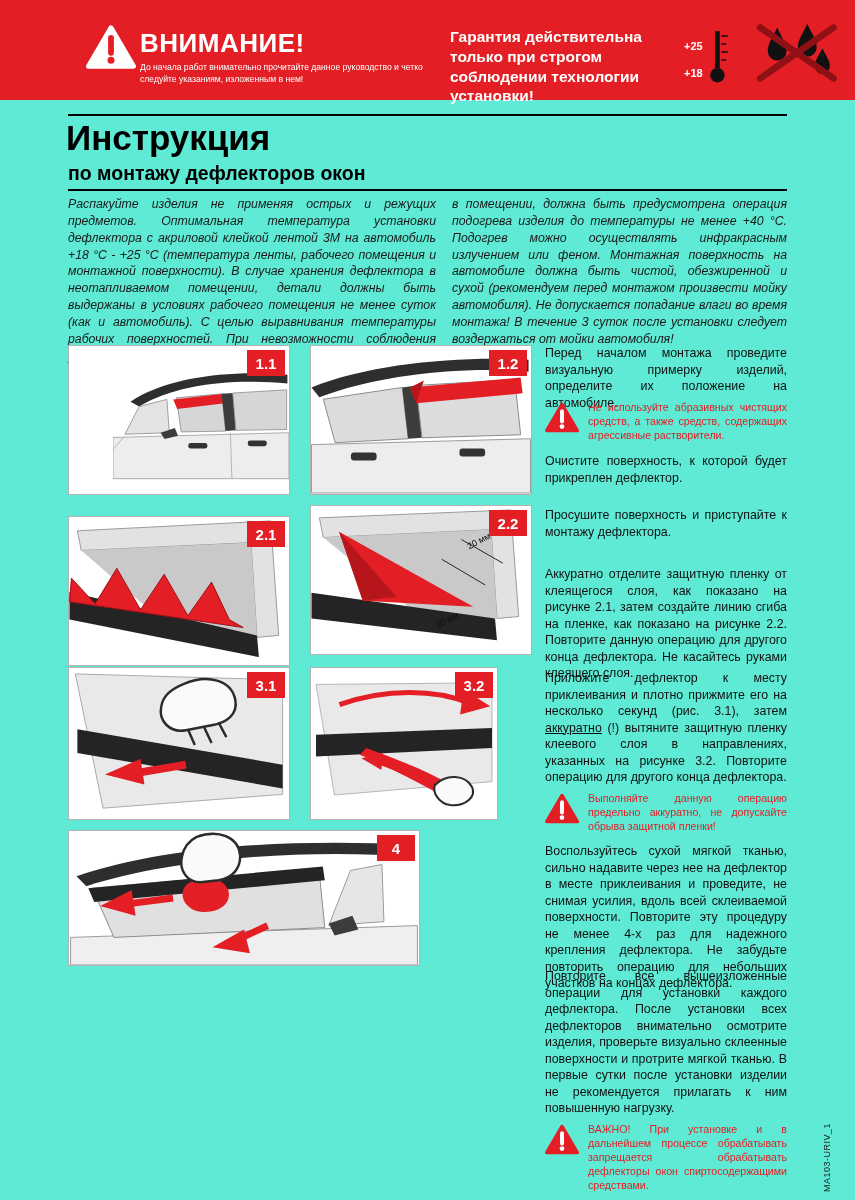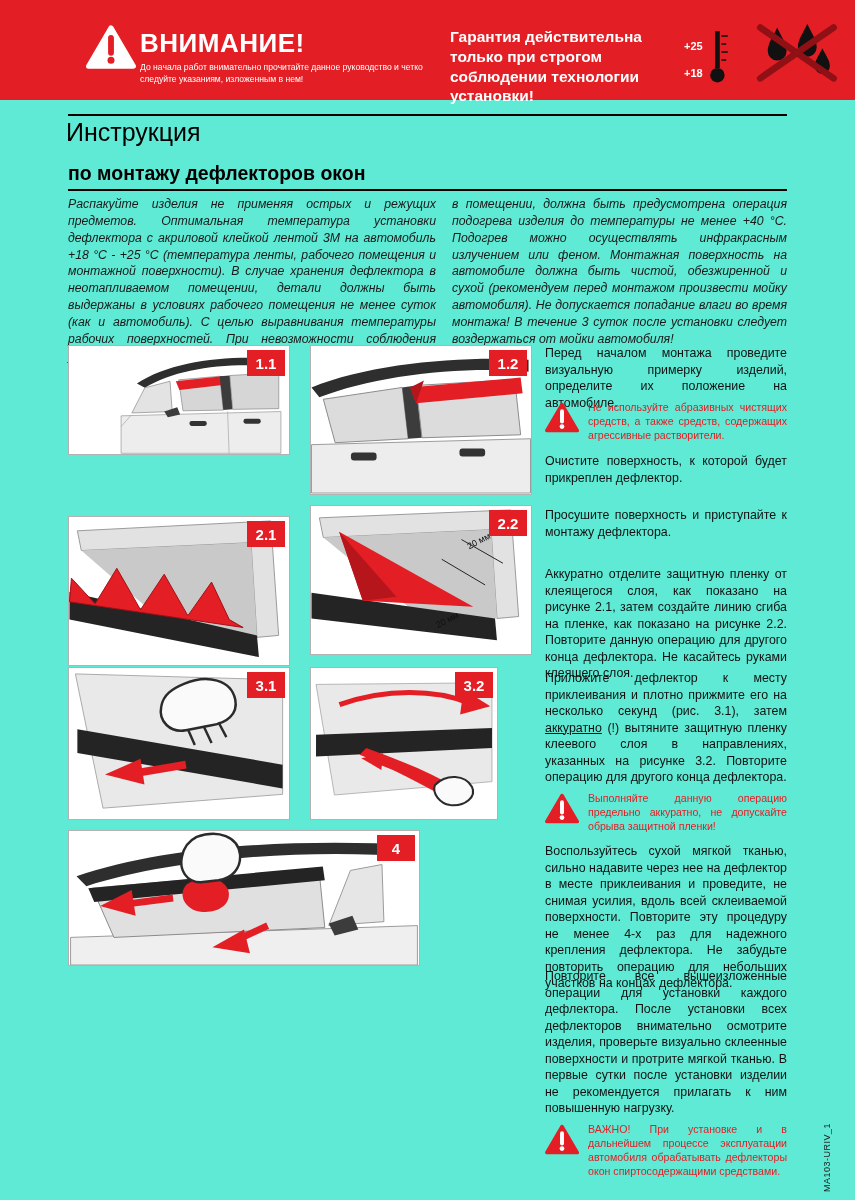--- a/index.html
+++ b/index.html
@@ -14,34 +14,34 @@
   .attn-text { position:absolute; left:140px; top:62px; width:298px; color:#fff; font-size:8.6px; line-height:1.35; }
   .guarantee { position:absolute; left:450px; top:27px; width:232px; color:#fff; font-weight:bold; font-size:15.5px; line-height:1.28; }
   .thermo-block { position:absolute; left:684px; top:25px; display:flex; align-items:center; gap:4px; }
   .temps { display:flex; flex-direction:column; gap:15px; color:#fff; font-size:11px; font-weight:bold; margin-top:6px; }
   .drops { position:absolute; left:752px; top:20px; }
 
   
   .rule { position:absolute; left:68px; width:719px; height:2px; background:#000; }
   .rule1 { top:114px; }
   .rule2 { top:189px; }
-  .h1 { position:absolute; left:66px; top:118px; font-size:25px; font-weight:normal; color:#000; }
+  .h1 { position:absolute; left:66px; top:118px; font-size:35px; font-weight:bold; color:#000; }
   .h2 { position:absolute; left:68px; top:162px; font-size:19.5px; color:#000; }
 
   
   .intro { position:absolute; top:196px; font-size:12.3px; font-style:italic; line-height:1.37; text-align:justify; color:#1a1a1a; }
   .intro-left { left:68px; width:368px; }
   .intro-right { left:452px; width:335px; }
 
   
   .panel { position:absolute; border:1px solid #b2b2b2; background:#fff; }
   .panel svg { display:block; width:100%; height:100%; }
   .badge { position:absolute; top:4px; right:4px; width:38px; height:26px; background:#e31e24; color:#fff;
            font-size:15px; font-weight:bold; display:flex; align-items:center; justify-content:center; }
-  #p11 { left:68px;  top:345px; width:222px; height:110px;padding-left:44px; }
+  #p11 { left:68px;  top:345px; width:222px; height:150px;padding-left:44px; }
   #p12 { left:310px; top:345px; width:222px; height:150px; }
   #p21 { left:68px;  top:516px; width:222px; height:150px; }
   #p22 { left:310px; top:505px; width:222px; height:150px; }
   #p31 { left:68px;  top:667px; width:222px; height:153px; }
   #p32 { left:310px; top:667px; width:188px; height:153px; }
   #p4  { left:68px;  top:830px; width:352px; height:136px; }
 
   
   .step { position:absolute; left:545px; width:242px; font-size:12.4px; line-height:1.33; text-align:justify; color:#111; }
   #t1  { top:345px; }
@@ -246,18 +246,18 @@
 
   <p class="step" id="t4">Воспользуйтесь сухой мягкой тканью, сильно надавите через нее на дефлектор в месте приклеивания и проведите, не снимая усилия, вдоль всей склеиваемой поверхности. Повторите эту процедуру не менее 4-х раз для надежного крепления дефлектора. Не забудьте повторить операцию для небольших участков на концах дефлектора.</p>
   <p class="step" id="t5">Повторите все вышеизложенные операции для установки каждого дефлектора. После установки всех дефлекторов внимательно осмотрите изделия, проверьте визуально склеенные поверхности и протрите мягкой тканью. В первые сутки после установки изделии не рекомендуется прилагать к ним повышенную нагрузку.</p>
 
   <div class="warn" id="wf">
     <svg class="warn-icon" viewBox="0 0 60 54">
       <path d="M30,4 L57,50 L3,50 Z" fill="#e31e24" stroke="#e31e24" stroke-width="6" stroke-linejoin="round"></path>
       <path d="M30,16 L30,34" stroke="#fff" stroke-width="7" stroke-linecap="round"></path>
       <circle cx="30" cy="43" r="4.2" fill="#fff"></circle>
     </svg>
-    <p class="warn-text"><span>ВАЖНО!</span><span> При установке и в дальнейшем процессе эксплуатации автомобиля обрабатывать дефлекторы окон спиртосодержащими средствами.</span></p>
+    <p class="warn-text"><span>ВАЖНО!</span><span> При установке и в дальнейшем процессе обрабатывать запрещается обрабатывать дефлекторы окон спиртосодержащими средствами.</span></p>
   </div>
 
   <div class="code">MA103-URIV_1</div>
 
 </div>
 
 </body></html>

